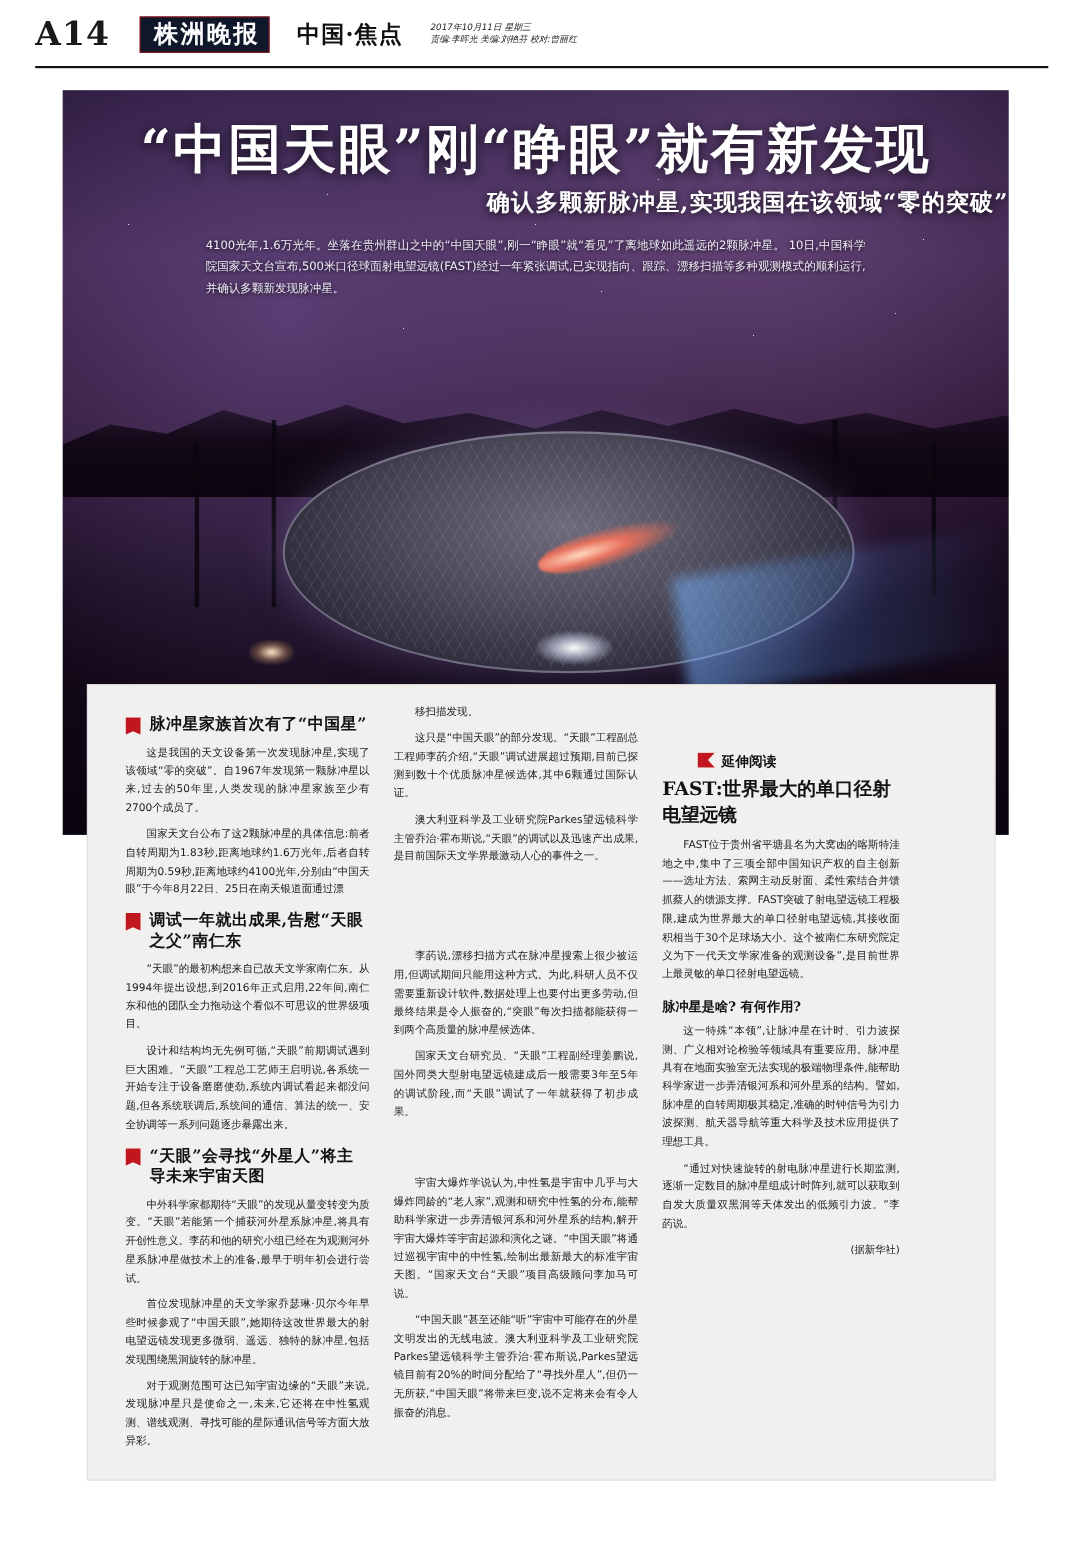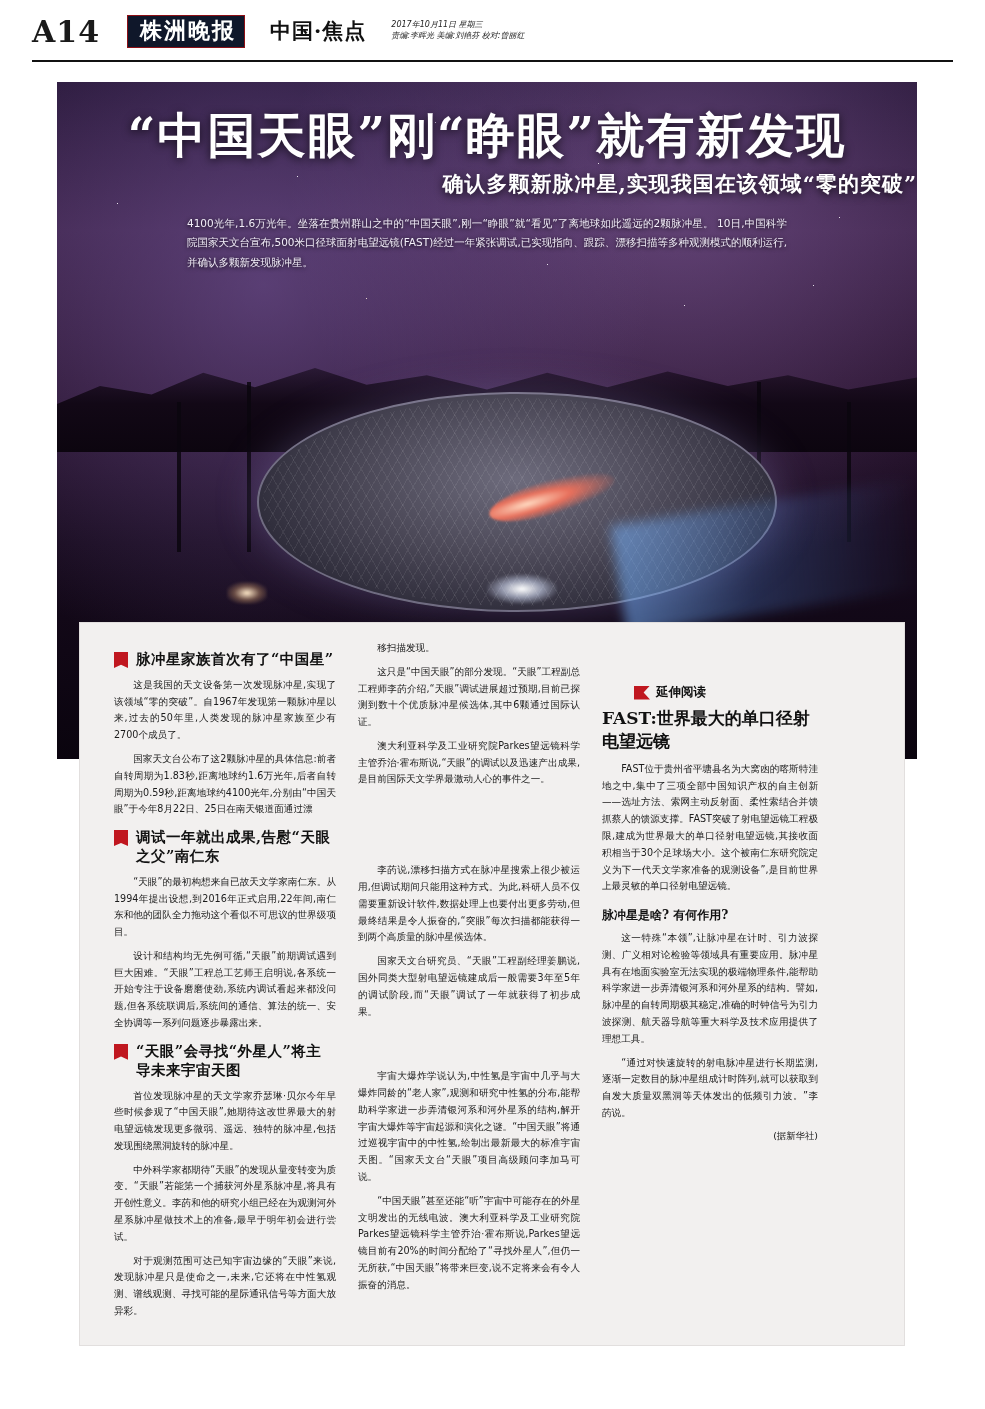--- a/index.html
+++ b/index.html
@@ -172,21 +172,21 @@
   }
   .pull-head{
     font-size:17px;font-weight:bold;font-family:"DejaVu Serif","Liberation Serif",serif;
     margin:4px 0 8px 0;line-height:1.35;
   }
   .side-head{
     font-size:12px;font-weight:bold;font-family:"DejaVu Serif","Liberation Serif",serif;
     margin:12px 0 6px 0;
   }
   .ext-label{
-    display:flex;align-items:center;gap:6px;margin-bottom:6px;padding-left:32px;
+    display:flex;align-items:flex-start;gap:6px;margin-bottom:6px;padding-left:32px;
   }
   .ext-mark{
     width:16px;height:14px;background:#c0171f;
     clip-path:polygon(0 0,100% 0,60% 50%,100% 100%,0 100%);
   }
   .ext-text{font-size:12.5px;font-weight:bold;font-family:"DejaVu Serif","Liberation Serif",serif;}
   .source{
     text-align:right;font-size:9.4px;margin-top:8px;color:#1a1a1a;
   }
 </style>
@@ -242,22 +242,22 @@
       <div class="sec-mark"></div>
       <div class="sec-title">调试一年就出成果,告慰“天眼之父”南仁东</div>
     </div>
     <p class="para">“天眼”的最初构想来自已故天文学家南仁东。从1994年提出设想,到2016年正式启用,22年间,南仁东和他的团队全力拖动这个看似不可思议的世界级项目。</p>
     <p class="para">设计和结构均无先例可循,“天眼”前期调试遇到巨大困难。“天眼”工程总工艺师王启明说,各系统一开始专注于设备磨磨使劲,系统内调试看起来都没问题,但各系统联调后,系统间的通信、算法的统一、安全协调等一系列问题逐步暴露出来。</p>
 
     <div class="sec-head">
       <div class="sec-mark"></div>
       <div class="sec-title">“天眼”会寻找“外星人”将主导未来宇宙天图</div>
     </div>
+    <p class="para">中外科学家都期待“天眼”的发现从量变转变为质变。“天眼”若能第一个捕获河外星系脉冲星,将具有开创性意义。李菂和他的研究小组已经在为观测河外星系脉冲星做技术上的准备,最早于明年初会进行尝试。</p>
     <p class="para">首位发现脉冲星的天文学家乔瑟琳·贝尔今年早些时候参观了“中国天眼”,她期待这改世界最大的射电望远镜发现更多微弱、遥远、独特的脉冲星,包括发现围绕黑洞旋转的脉冲星。</p>
-    <p class="para">中外科学家都期待“天眼”的发现从量变转变为质变。“天眼”若能第一个捕获河外星系脉冲星,将具有开创性意义。李菂和他的研究小组已经在为观测河外星系脉冲星做技术上的准备,最早于明年初会进行尝试。</p>
     <p class="para">对于观测范围可达已知宇宙边缘的“天眼”来说,发现脉冲星只是使命之一,未来,它还将在中性氢观测、谱线观测、寻找可能的星际通讯信号等方面大放异彩。</p>
   </div>
 
   <div class="col">
     <p class="para">移扫描发现。</p>
     <p class="para">这只是“中国天眼”的部分发现。“天眼”工程副总工程师李菂介绍,“天眼”调试进展超过预期,目前已探测到数十个优质脉冲星候选体,其中6颗通过国际认证。</p>
     <p class="para">澳大利亚科学及工业研究院Parkes望远镜科学主管乔治·霍布斯说,“天眼”的调试以及迅速产出成果,是目前国际天文学界最激动人心的事件之一。</p>
 
     <p class="para" style="margin-top:74px;">李菂说,漂移扫描方式在脉冲星搜索上很少被运用,但调试期间只能用这种方式。为此,科研人员不仅需要重新设计软件,数据处理上也要付出更多劳动,但最终结果是令人振奋的,“突眼”每次扫描都能获得一到两个高质量的脉冲星候选体。</p>
     <p class="para">国家天文台研究员、“天眼”工程副经理姜鹏说,国外同类大型射电望远镜建成后一般需要3年至5年的调试阶段,而“天眼”调试了一年就获得了初步成果。</p>

